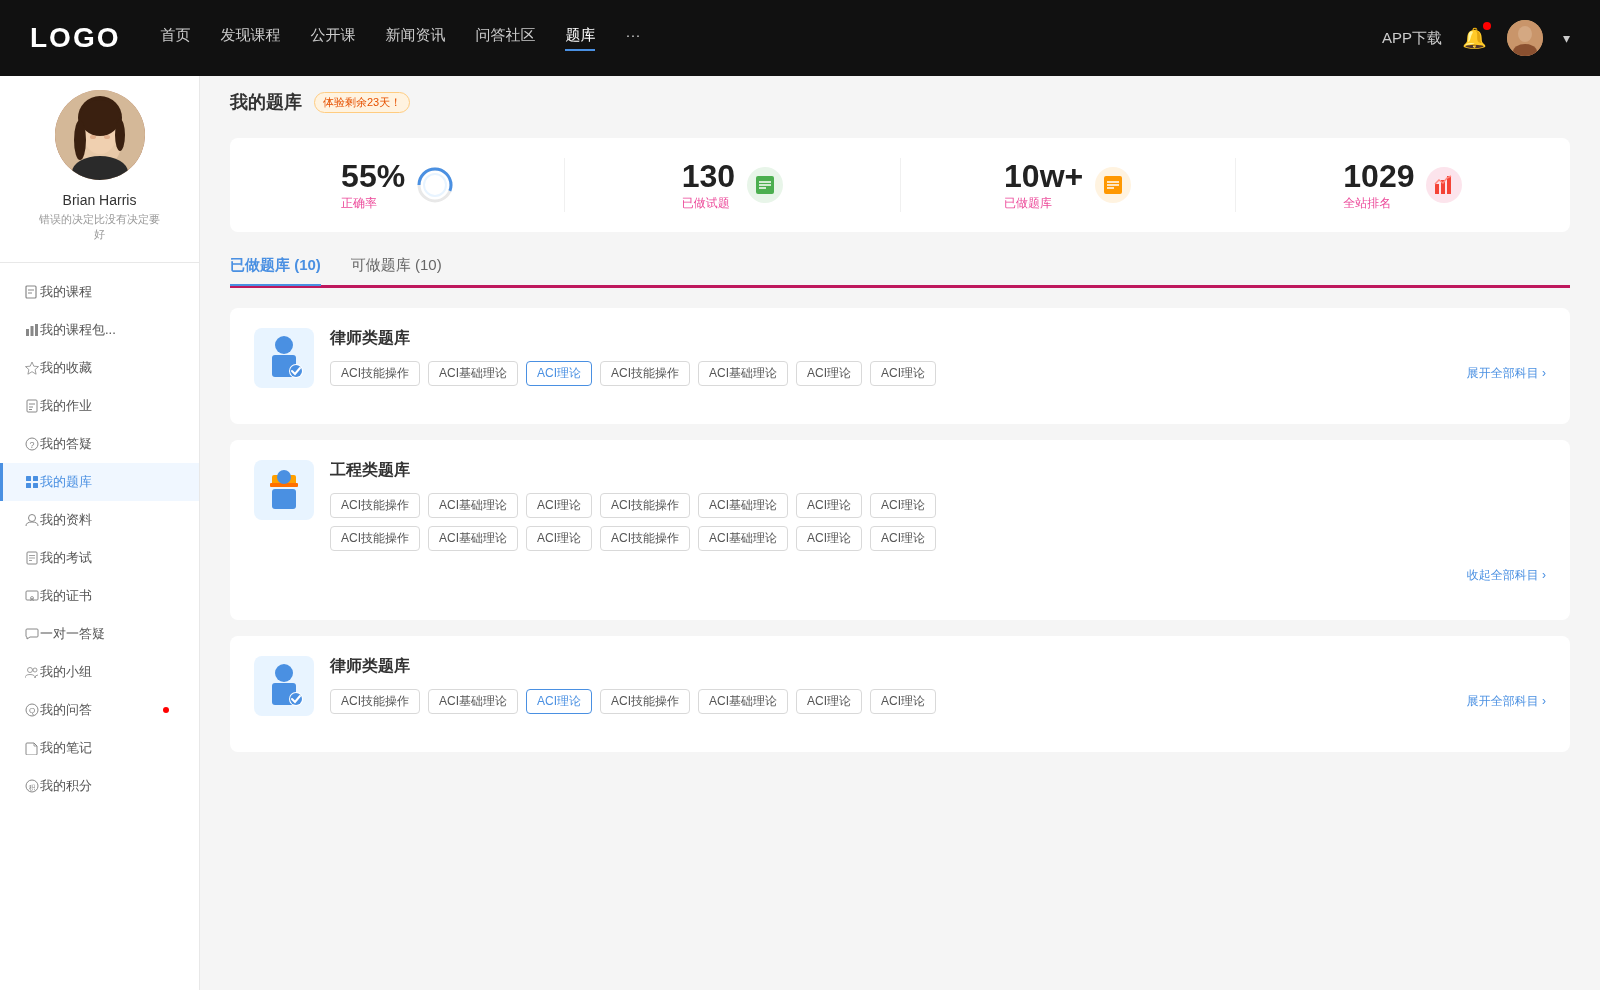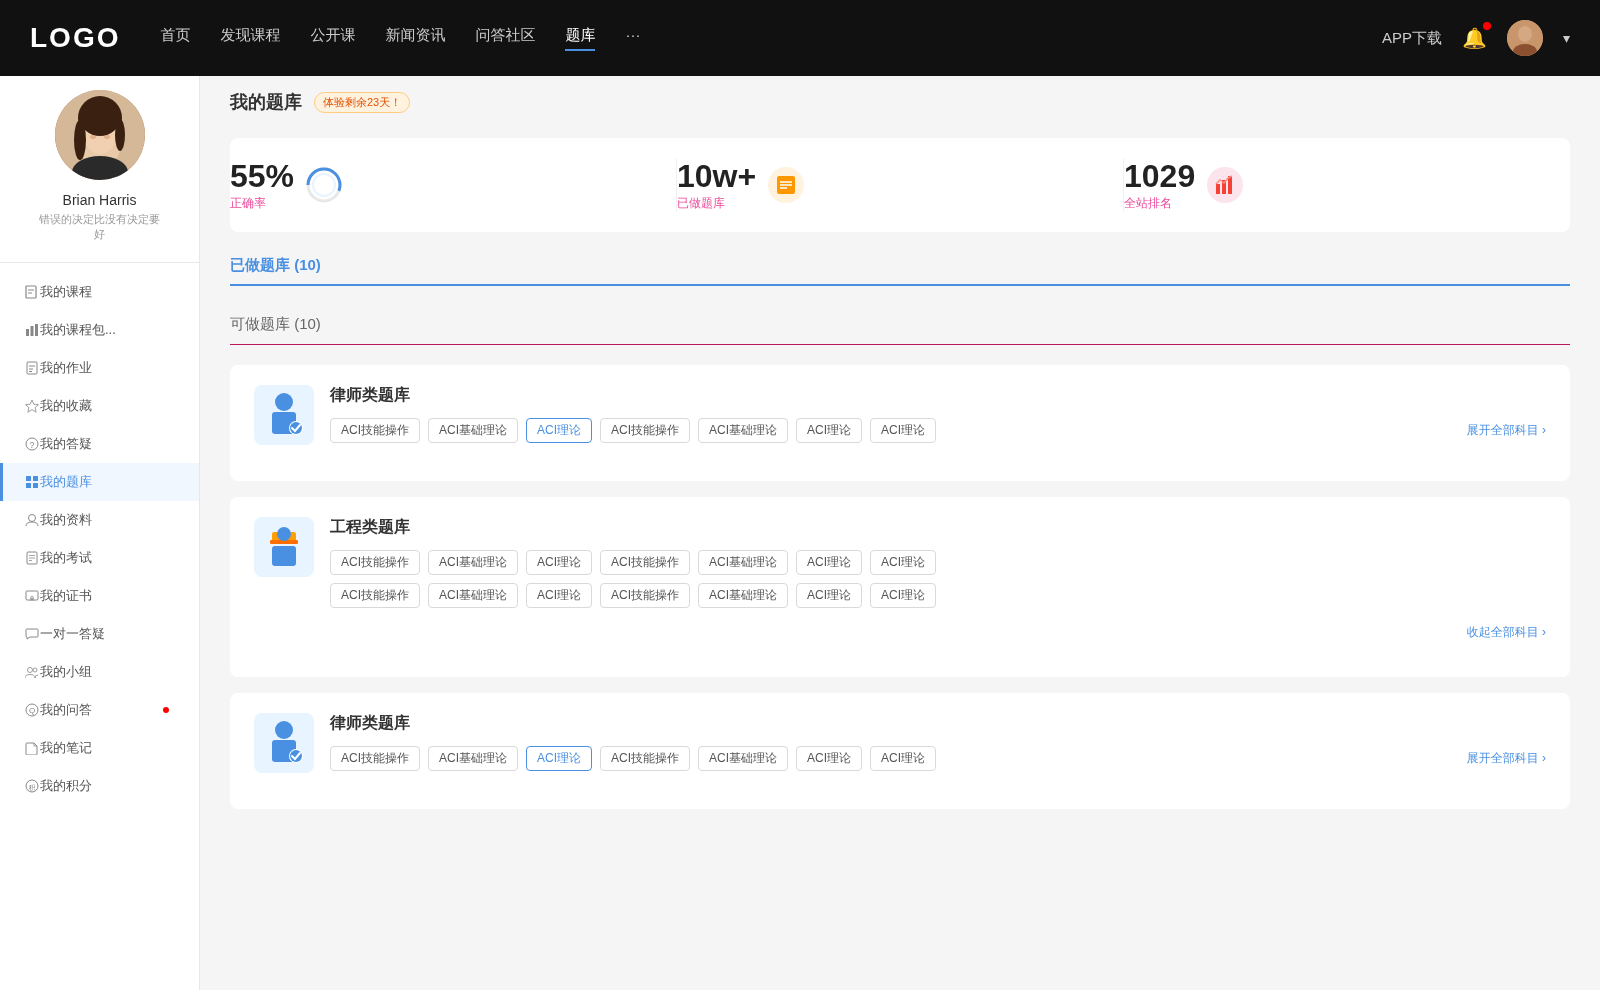--- a/index.html
+++ b/index.html
@@ -196,21 +196,21 @@
       background: white;
       border-radius: 8px;
       display: flex;
       padding: 20px 0;
       margin-bottom: 24px;
     }
     .stat-item {
       flex: 1;
       display: flex;
       align-items: center;
-      justify-content: flex-start;
+      justify-content: center;
       gap: 12px;
       border-right: 1px solid #f0f0f0;
     }
     .stat-item:last-child { border-right: none; }
     .stat-value {
       font-size: 32px;
       font-weight: 700;
       color: #222;
     }
     .stat-label {
@@ -221,22 +221,21 @@
       width: 36px; height: 36px;
       border-radius: 50%;
       display: flex; align-items: center; justify-content: center;
     }
 
     
     .tab-row {
       display: flex;
       gap: 30px;
       margin-bottom: 20px;
-      border-bottom: 1px solid #be185d;
-      flex-direction: column;
+      border-bottom: 3px solid #be185d;
     }
     .tab-item {
       font-size: 15px;
       color: #666;
       padding-bottom: 10px;
       cursor: pointer;
       position: relative;
     }
     .tab-item.active {
       color: #4a90e2;
@@ -393,35 +392,35 @@
             <rect x="1" y="6" width="3" height="7" fill="#888"></rect>
             <rect x="5.5" y="3" width="3" height="10" fill="#888"></rect>
             <rect x="10" y="1" width="3" height="12" fill="#888"></rect>
           </svg>
       </span>
       <span>我的课程包...</span>
     </div>
     <div class="sidebar-menu-item">
       <span class="menu-icon">
         <svg width="14" height="14" viewBox="0 0 14 14">
+            <polygon points="7,1 8.8,5.2 13.5,5.6 10.1,8.6 11.1,13.2 7,10.7 2.9,13.2 3.9,8.6 0.5,5.6 5.2,5.2" stroke="#888" stroke-width="0.8" fill="none"></polygon>
+          </svg>
+      </span>
+      <span>我的收藏</span>
+    </div>
+    <div class="sidebar-menu-item">
+      <span class="menu-icon">
+        <svg width="14" height="14" viewBox="0 0 14 14">
             <rect x="2" y="1" width="10" height="12" rx="1" stroke="#888" stroke-width="1" fill="none"></rect>
             <line x1="4" y1="5" x2="10" y2="5" stroke="#888" stroke-width="1"></line>
             <line x1="4" y1="8" x2="8" y2="8" stroke="#888" stroke-width="1"></line>
             <line x1="4" y1="10.5" x2="7" y2="10.5" stroke="#888" stroke-width="1"></line>
           </svg>
       </span>
       <span>我的作业</span>
-    </div>
-    <div class="sidebar-menu-item">
-      <span class="menu-icon">
-        <svg width="14" height="14" viewBox="0 0 14 14">
-            <polygon points="7,1 8.8,5.2 13.5,5.6 10.1,8.6 11.1,13.2 7,10.7 2.9,13.2 3.9,8.6 0.5,5.6 5.2,5.2" stroke="#888" stroke-width="0.8" fill="none"></polygon>
-          </svg>
-      </span>
-      <span>我的收藏</span>
     </div>
     <div class="sidebar-menu-item">
       <span class="menu-icon">
         <svg width="14" height="14" viewBox="0 0 14 14">
             <circle cx="7" cy="7" r="6" stroke="#888" stroke-width="1" fill="none"></circle>
             <text x="7" y="11" text-anchor="middle" font-size="9" fill="#888">?</text>
           </svg>
       </span>
       <span>我的答疑</span>
     </div>
@@ -532,20 +531,34 @@
         </div>
         <div class="stat-icon">
           <svg width="36" height="36" viewBox="0 0 36 36">
             <circle cx="18" cy="18" r="16" fill="none" stroke="#e8e8e8" stroke-width="3"></circle>
             <circle cx="18" cy="18" r="16" fill="none" stroke="#4a90e2" stroke-width="3" stroke-dasharray="56 44" stroke-dashoffset="25" transform="rotate(-90 18 18)"></circle>
             <circle cx="18" cy="18" r="11" fill="none" stroke="#e8f4ff" stroke-width="2"></circle>
           </svg>
         </div>
       </div>
 
+      <div class="stat-item">
+        <div>
+          <div class="stat-value">130</div>
+          <div class="stat-label">已做试题</div>
+        </div>
+        <div class="stat-icon" style="background:#e8f5e9;">
+          <svg width="22" height="22" viewBox="0 0 22 22">
+            <rect x="2" y="2" width="18" height="18" rx="2" fill="#4caf50"></rect>
+            <line x1="5" y1="8" x2="17" y2="8" stroke="white" stroke-width="1.5"></line>
+            <line x1="5" y1="11" x2="17" y2="11" stroke="white" stroke-width="1.5"></line>
+            <line x1="5" y1="14" x2="12" y2="14" stroke="white" stroke-width="1.5"></line>
+          </svg>
+        </div>
+      </div>
 
       <div class="stat-item">
         <div>
           <div class="stat-value">10w+</div>
           <div class="stat-label">已做题库</div>
         </div>
         <div class="stat-icon" style="background:#fff3e0;">
           <svg width="22" height="22" viewBox="0 0 22 22">
             <rect x="2" y="2" width="18" height="18" rx="2" fill="#ff9800"></rect>
             <line x1="5" y1="8" x2="17" y2="8" stroke="white" stroke-width="1.5"></line>

